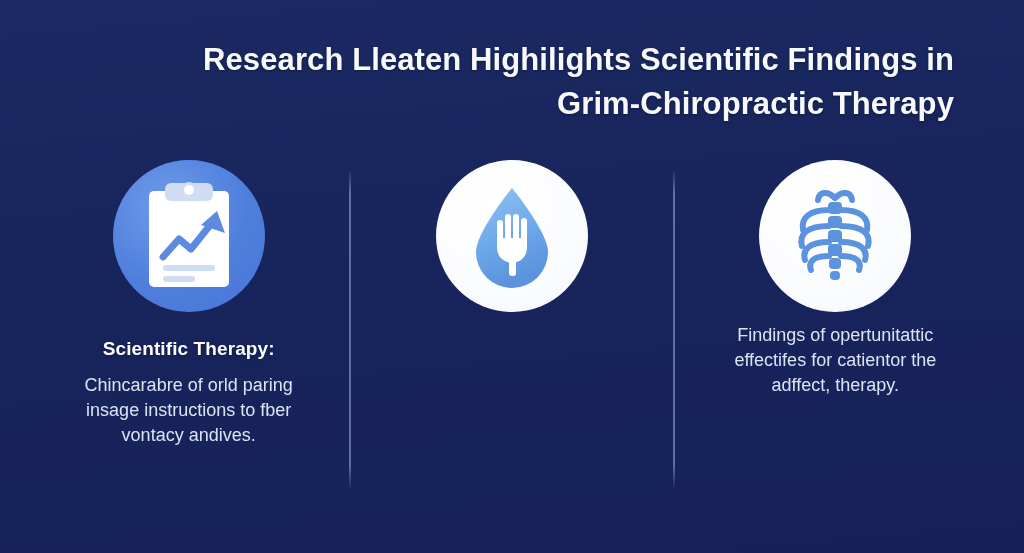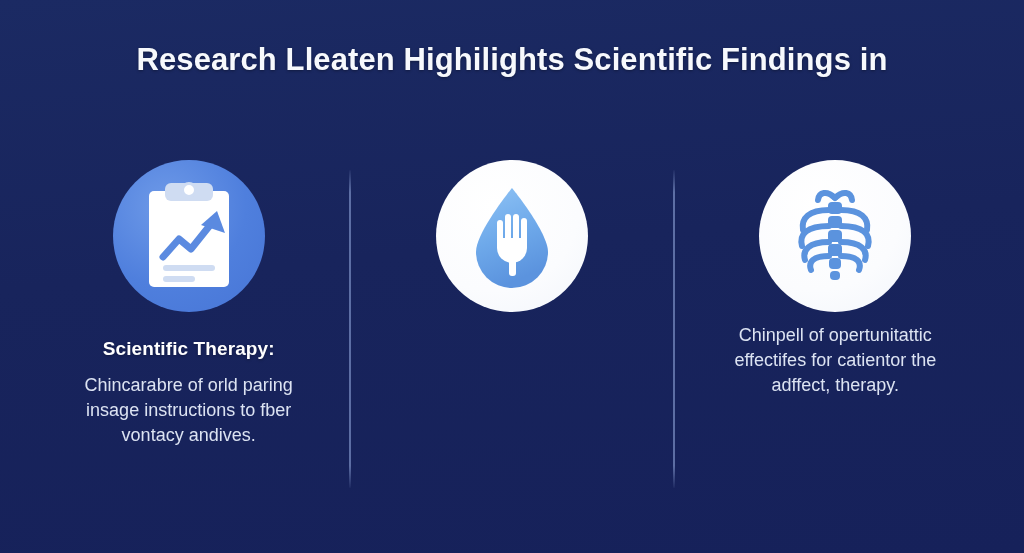--- a/index.html
+++ b/index.html
@@ -15,21 +15,21 @@
   }
   #infographic {
     position:absolute; inset:0;
     background:linear-gradient(175deg,#1b2a63 0%,#18245c 45%,#16215a 100%);
   }
 
   
   .title-block {
     position:absolute;
     top:38px; left:0; right:0;
-    text-align:center;
+    text-align:right;
     padding:0 70px;
   }
   .title-line {
     font-size:31px;
     font-weight:700;
     letter-spacing:0.1px;
     line-height:44px;
     color:#f7f9fd;
     text-shadow:0 1px 3px rgba(0,0,0,0.35);
     white-space:nowrap;
@@ -103,20 +103,21 @@
     max-width:260px;
   }
 </style>
 </head>
 <body>
 
 <div id="infographic">
 
   <div class="title-block">
     <div class="title-line">Research Lleaten Highilights Scientific Findings in</div>
+    <div class="title-line">Grim-Chiropractic Therapy</div>
   </div>
 
   <div class="columns">
 
     <div class="column">
       <div class="icon-circle blue">
         <svg width="104" height="110" viewBox="0 0 104 110" aria-hidden="true">
 
           <rect x="12" y="10" width="80" height="96" rx="5" fill="#ffffff"></rect>
 
@@ -185,17 +186,17 @@
           <g fill="#5b93de">
             <rect x="43" y="18" width="14" height="12" rx="4"></rect>
             <rect x="43" y="32" width="14" height="12" rx="4"></rect>
             <rect x="43" y="46" width="14" height="12" rx="4"></rect>
             <rect x="43" y="60" width="14" height="12" rx="4"></rect>
             <rect x="44" y="74" width="12" height="11" rx="4"></rect>
             <rect x="45" y="87" width="10" height="9" rx="4"></rect>
           </g>
         </svg>
       </div>
-      <div class="col-body">Chinpell of opertunitattic effectifes for catientor the adffect, therapy.</div>
+      <div class="col-body">Findings of opertunitattic effectifes for catientor the adffect, therapy.</div>
     </div>
 
   </div>
 </div>
 
 </body></html>

